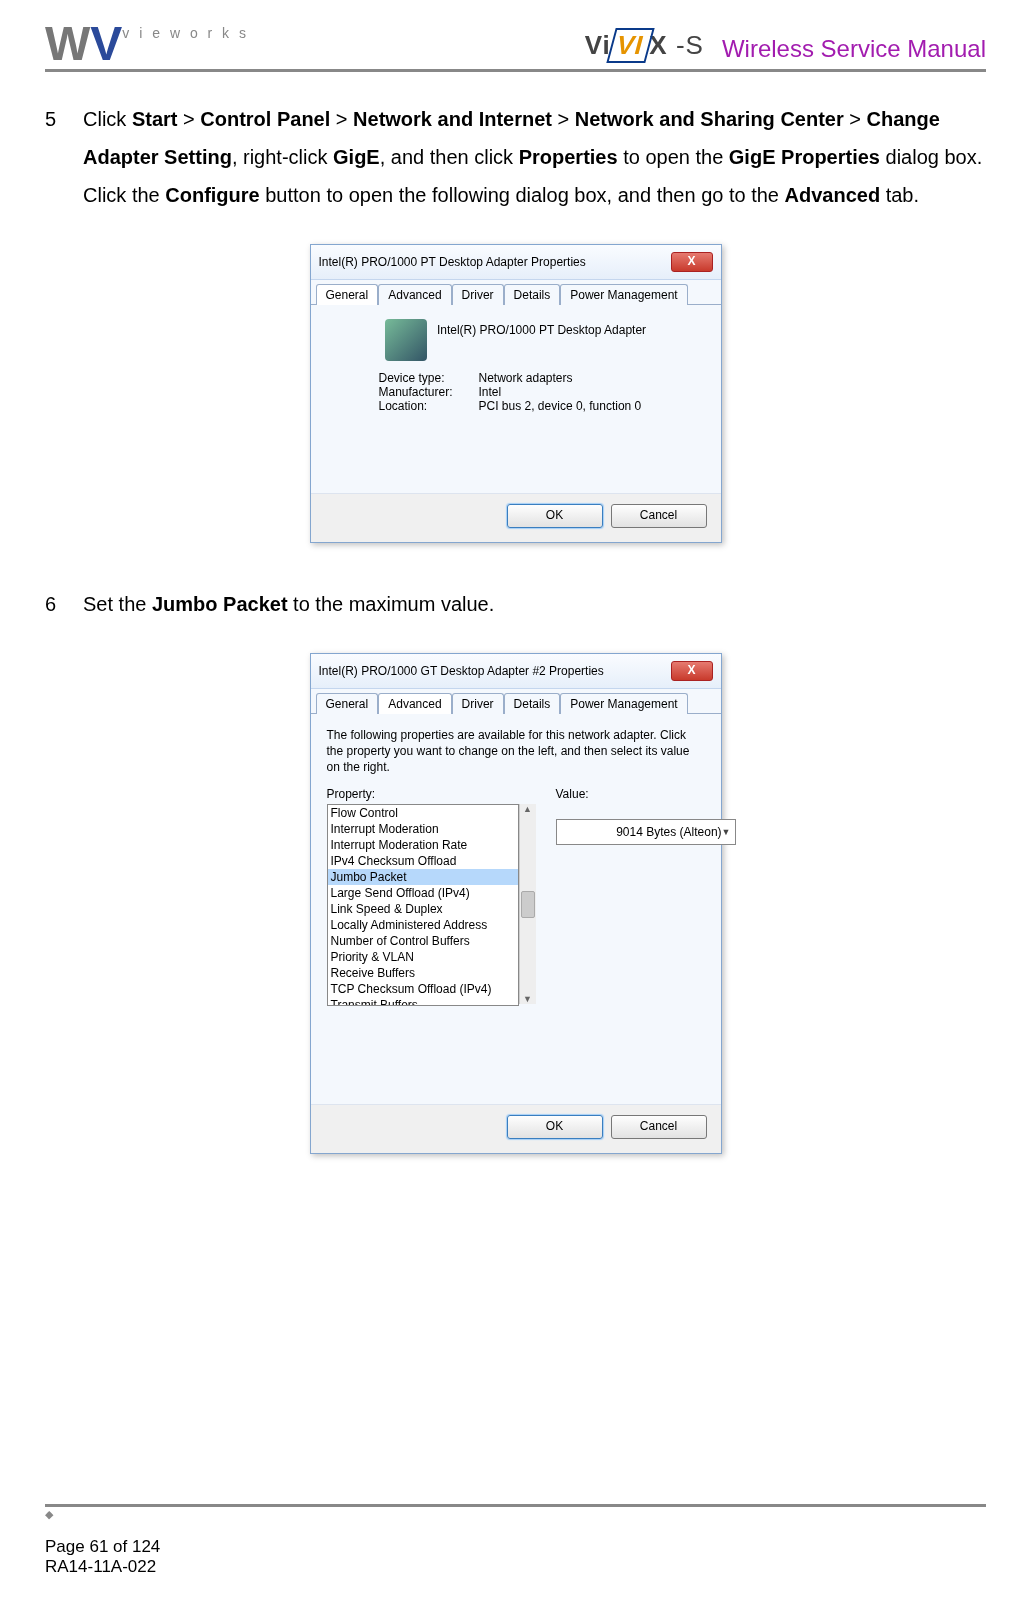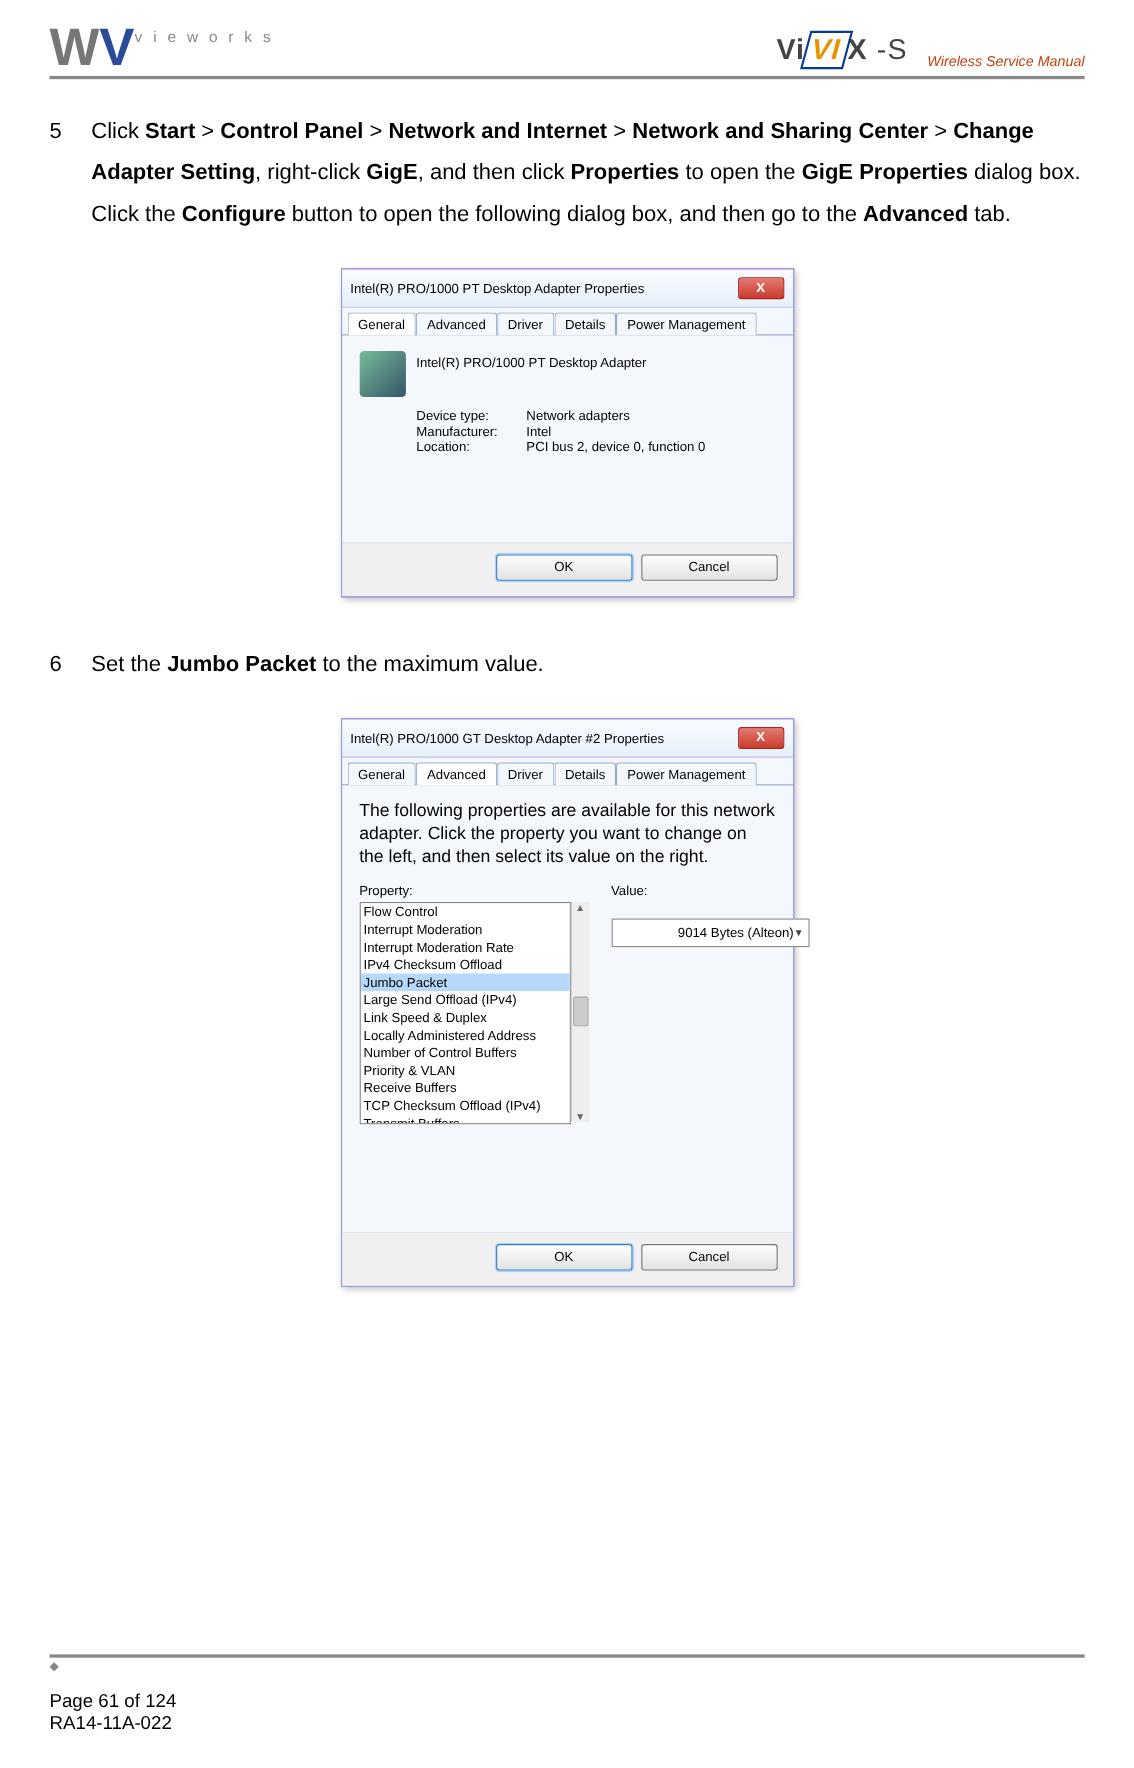--- a/index.html
+++ b/index.html
@@ -51,23 +51,22 @@
   }
   .vivix-logo .box {
     display:inline-block;
     border:2px solid #0a3a8a;
     color:#e69400;
     padding:0 4px;
     transform: skewX(-15deg);
     font-weight:bold;
   }
   .manual-title {
-    font-size: 13px;
-    color:#c2410c;
-    font-style:italic;
+    font-size: 24px;
+    color:#a21caf;
   }
   .body-text {
     font-size: 20px;
     line-height: 1.9;
   }
   .step {
     display: flex;
     margin-bottom: 10px;
   }
   .step-num {
@@ -169,33 +168,33 @@
   }
   .btn {
     min-width:74px;
     height:22px;
     border:1px solid #777;
     background:linear-gradient(#fefefe,#e2e2e2);
     border-radius:3px;
     font-size:12px;
     text-align:center;
     line-height:20px;
-    padding:0 24px;
+    padding:0 10px;
   }
   .btn.default { border:1px solid #3a7ebf; box-shadow:0 0 1px 1px #a5cff7;}
   .adapter-icon {
     width:42px;
     height:42px;
     background: linear-gradient(135deg,#7b9,#356);
     display:inline-block;
     margin-right:8px;
     border-radius:4px;
   }
   .adv-text {
-    font-size:16px;
+    font-size:12px;
     line-height:1.3;
     margin-bottom:12px;
   }
   .adv-row { display:flex; gap:20px;}
   .adv-col { display:flex; flex-direction:column;}
   .listbox {
     border:1px solid #888;
     background:#fff;
     width: 190px;
     height:200px;
@@ -228,21 +227,21 @@
     justify-content:space-between;
     flex-direction:column;
   }
   .footer .diamond::before{
     content:"◆";
     color:#888;
     font-size:11px;
     position:relative;
     top:-14px;
   }
-  .general-top { display:flex; align-items:flex-start; gap:2px; margin-bottom:10px;}
+  .general-top { display:flex; align-items:flex-start; gap:2px; margin-bottom:10px;justify-content:center;}
   .scroll-right {
     width:16px; background:#eee;border-left:1px solid #ccc;
     display:flex;flex-direction:column;justify-content:space-between;align-items:center;
     height:100%;
   }
   .list-wrap{display:flex;height:200px;}
   .scroll-tri{font-size:9px;color:#666;}
   .scroll-thumb{width:12px;height:25px;background:#ccc;border:1px solid #aaa;border-radius:2px;margin:2px 0;}
 </style>
 </head>

